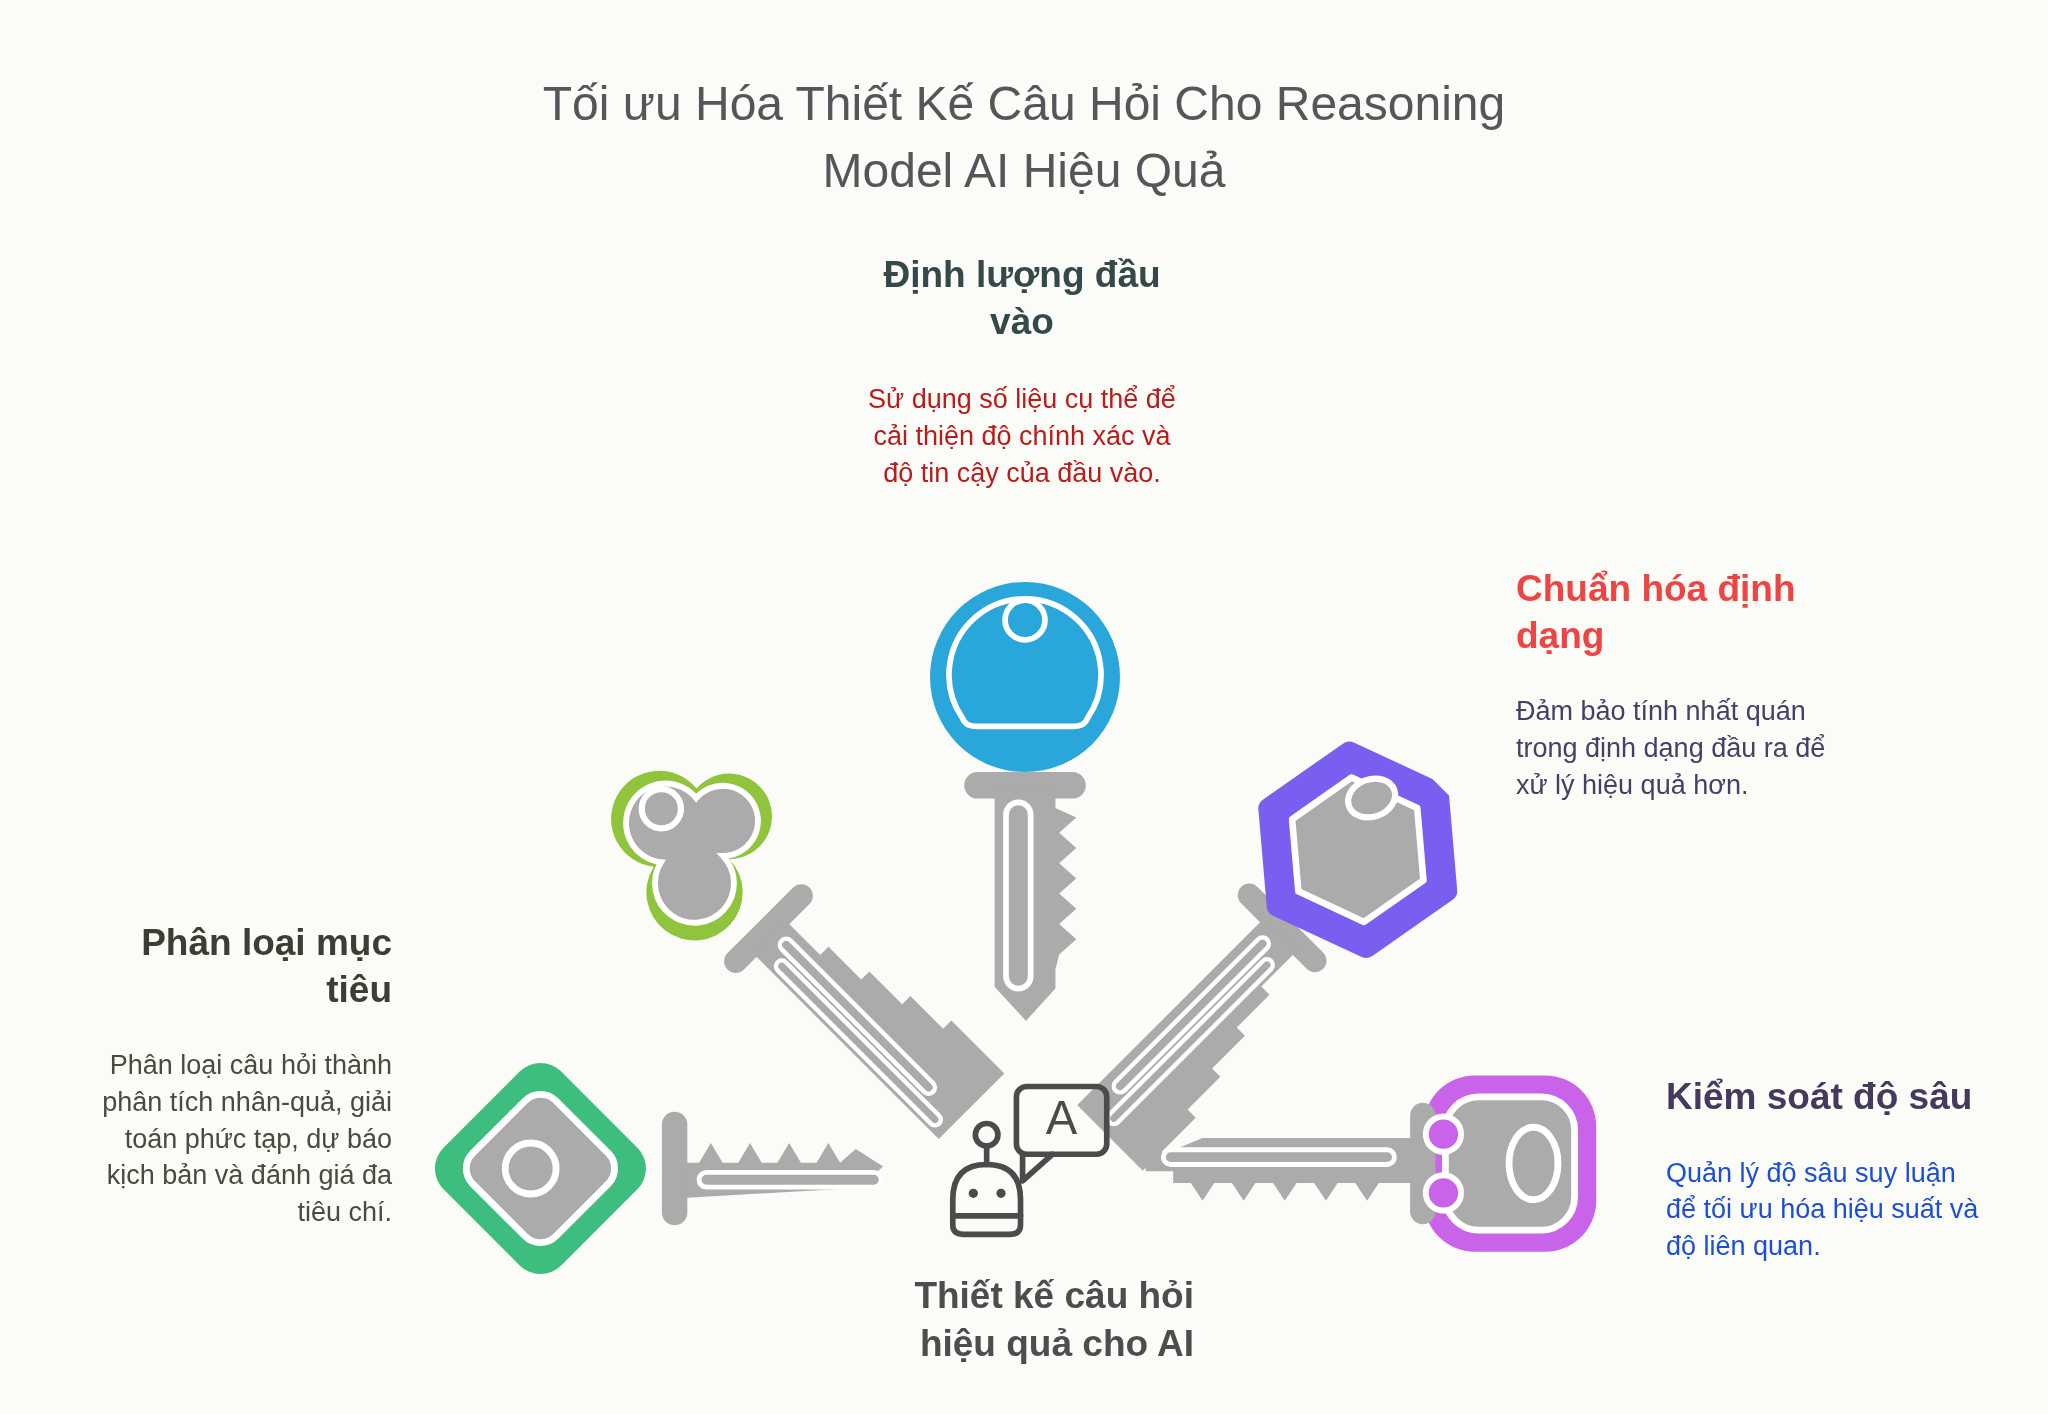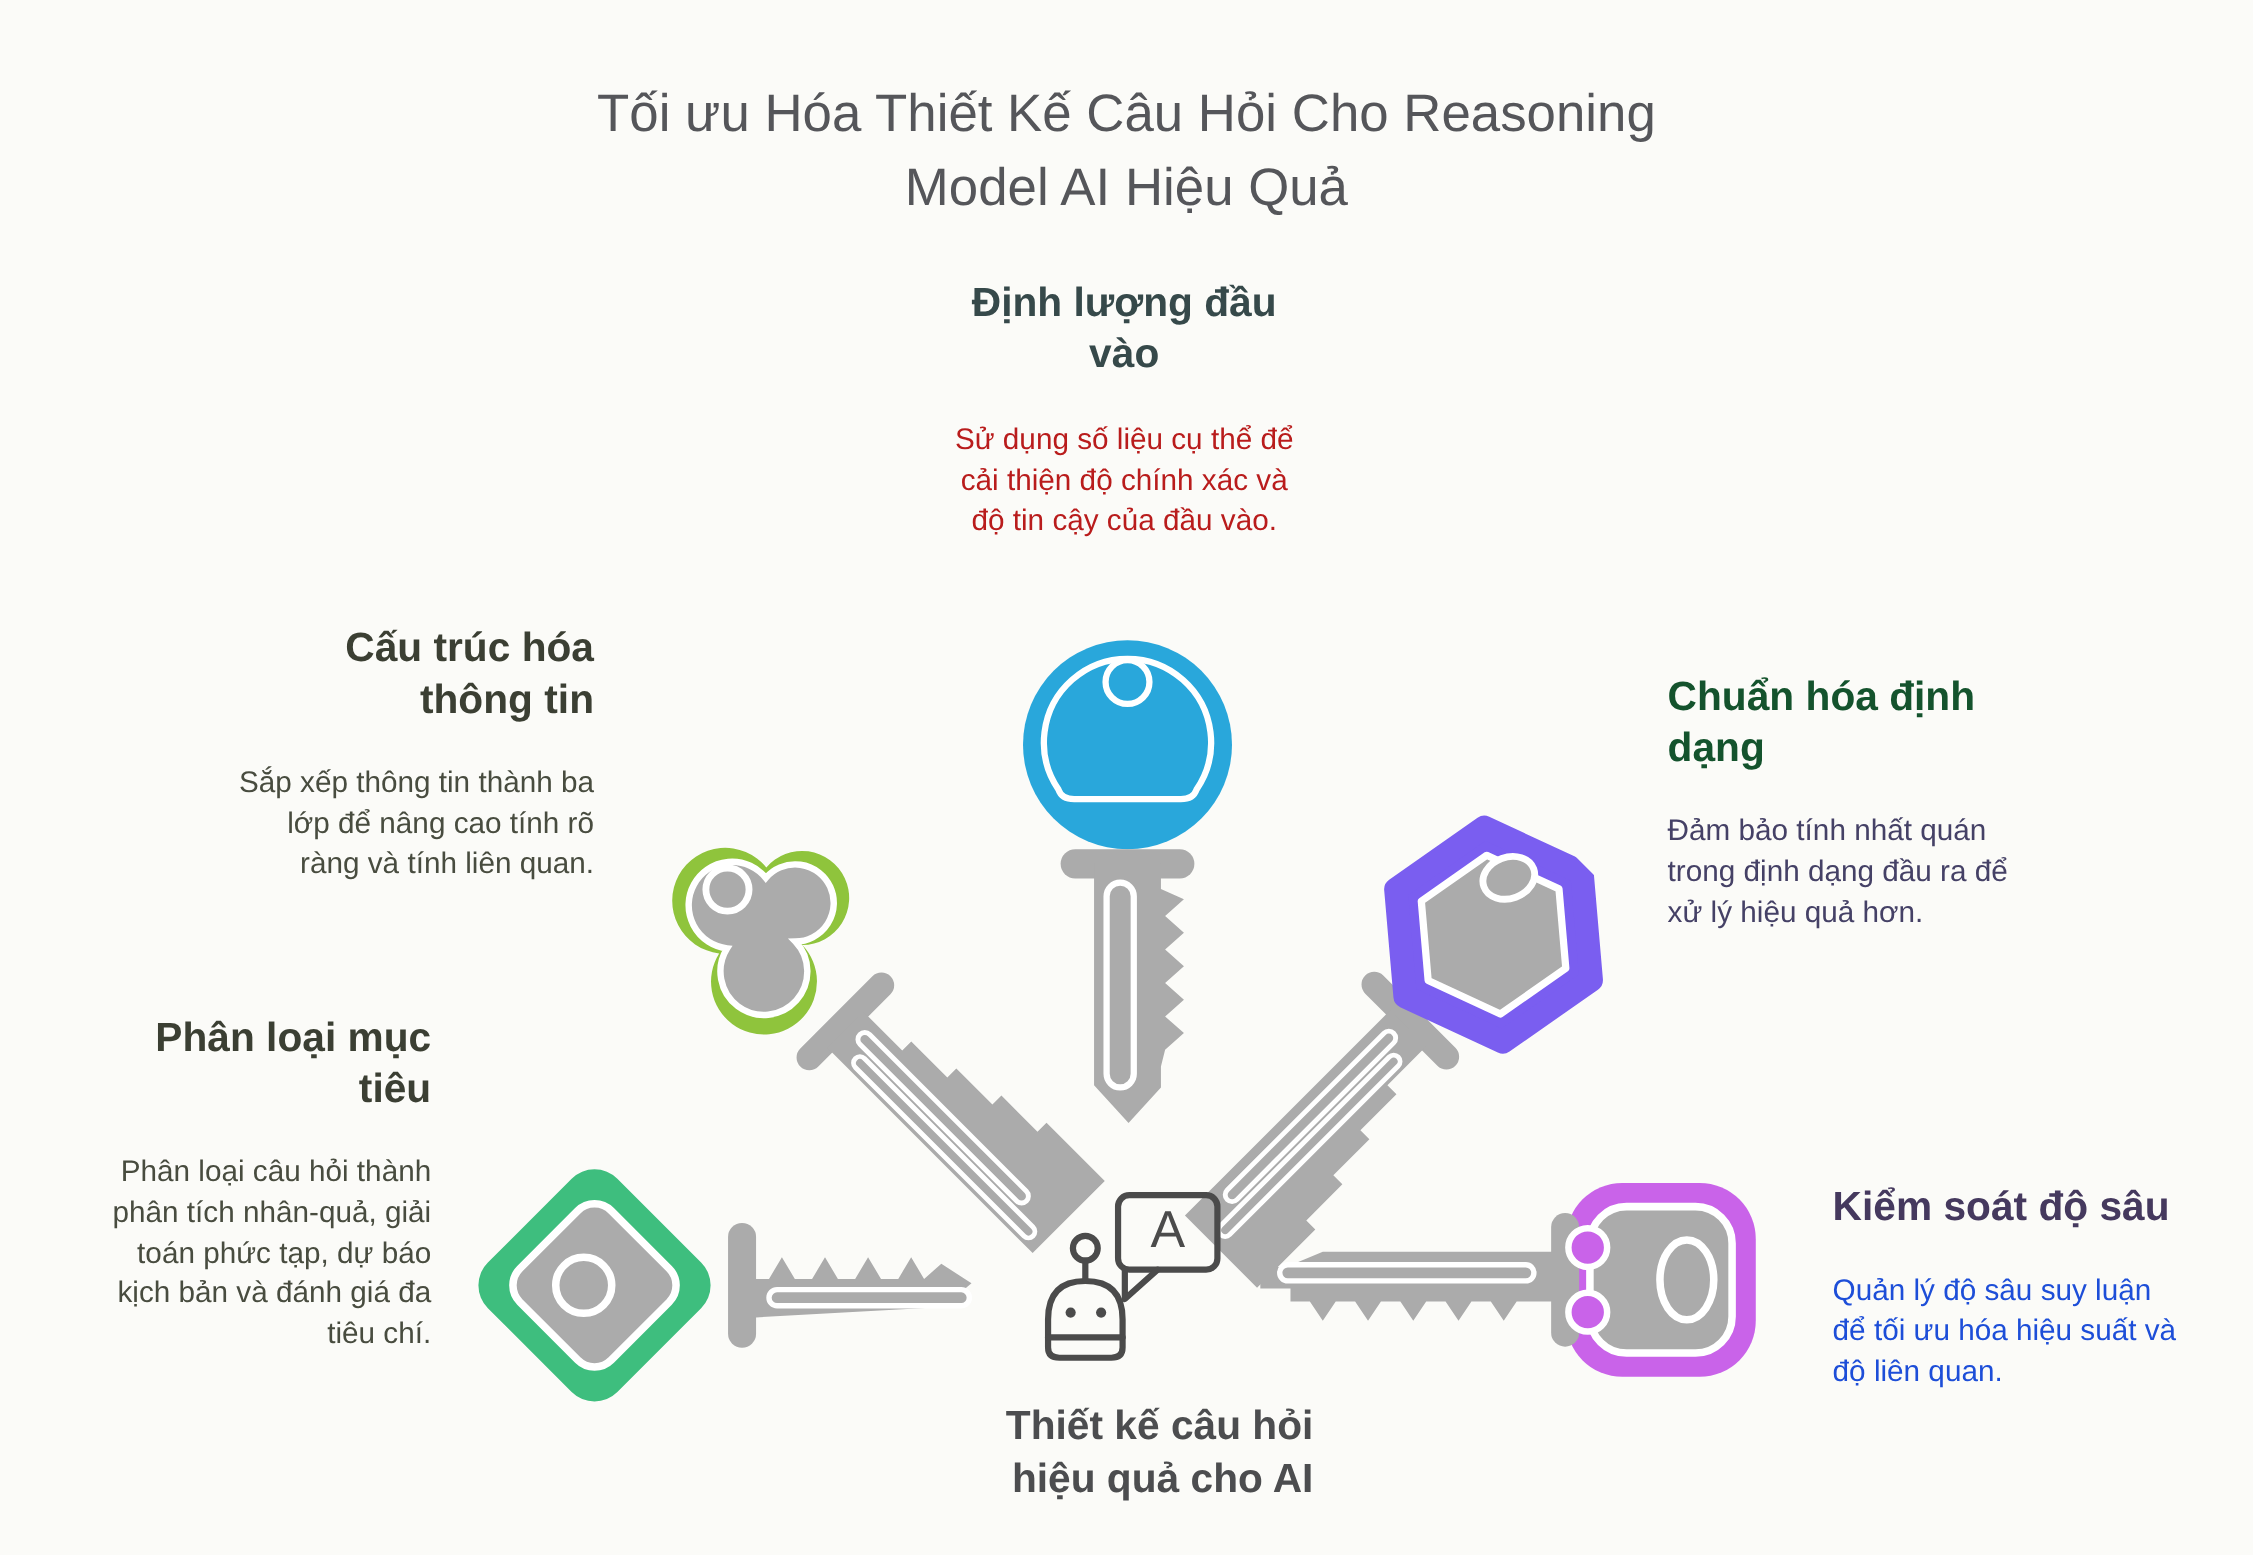--- a/index.html
+++ b/index.html
@@ -52,27 +52,23 @@
 
 <div id="canvas">
 
   <div class="title" style="color: rgb(85, 86, 90);">Tối ưu Hóa Thiết Kế Câu Hỏi Cho Reasoning Model AI Hiệu Quả</div>
 
   <section class="sec sec-top">
     <h2 style="color: rgb(54, 73, 74);">Định lượng đầu vào</h2>
     <p style="color: #b91c1c;">Sử dụng số liệu cụ thể để cải thiện độ chính xác và độ tin cậy của đầu vào.</p>
   </section>
 
-  <section class="sec sec-ul">
-    <h2 style="color: rgb(59, 63, 51);">Cấu trúc hóa thông tin</h2>
-    <p style="color: rgb(72, 76, 63);">Sắp xếp thông tin thành ba lớp để nâng cao tính rõ ràng và tính liên quan.</p>
-  </section>
 
   <section class="sec sec-ur">
-    <h2 style="color: #14532d; margin-top: 44px;">Chuẩn hóa định dạng</h2>
+    <h2 style="color: #ef4444;">Chuẩn hóa định dạng</h2>
     <p style="color: rgb(69, 65, 102);">Đảm bảo tính nhất quán trong định dạng đầu ra để xử lý hiệu quả hơn.</p>
   </section>
 
   <section class="sec sec-ll">
     <h2 style="color: rgb(59, 63, 51);">Phân loại mục tiêu</h2>
     <p style="color: rgb(72, 76, 63);">Phân loại câu hỏi thành phân tích nhân-quả, giải toán phức tạp, dự báo kịch bản và đánh giá đa tiêu chí.</p>
   </section>
 
   <section class="sec sec-lr">
     <h2 style="color: rgb(69, 57, 94); margin-top: 44px;">Kiểm soát độ sâu</h2>

